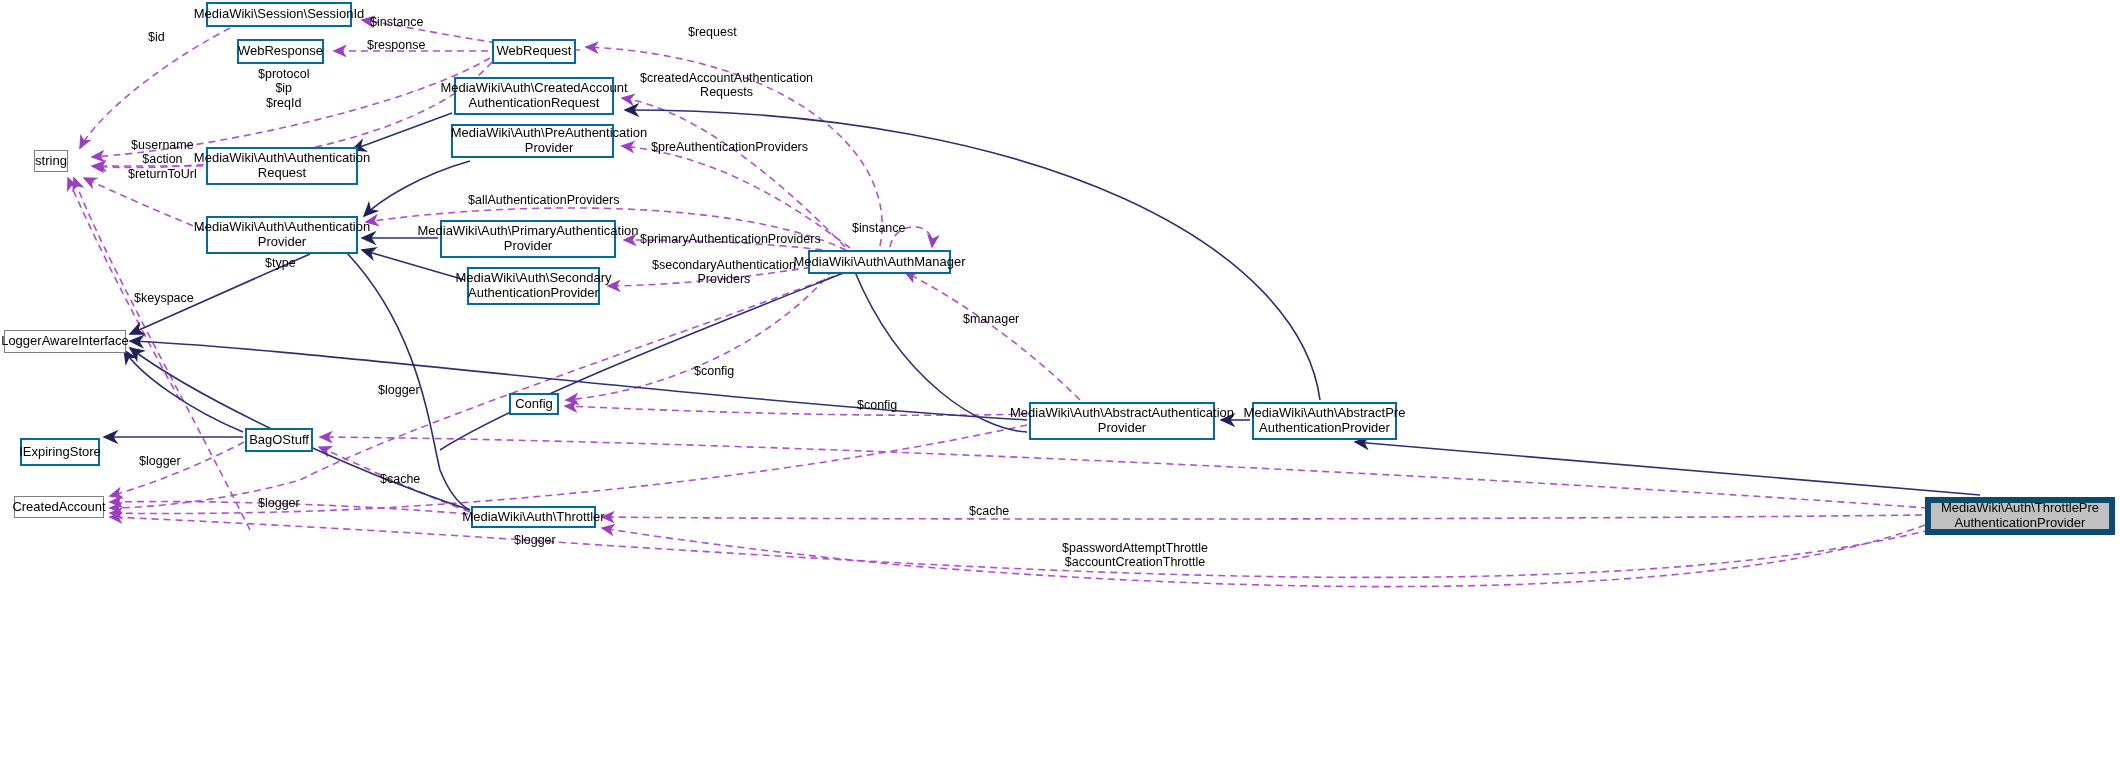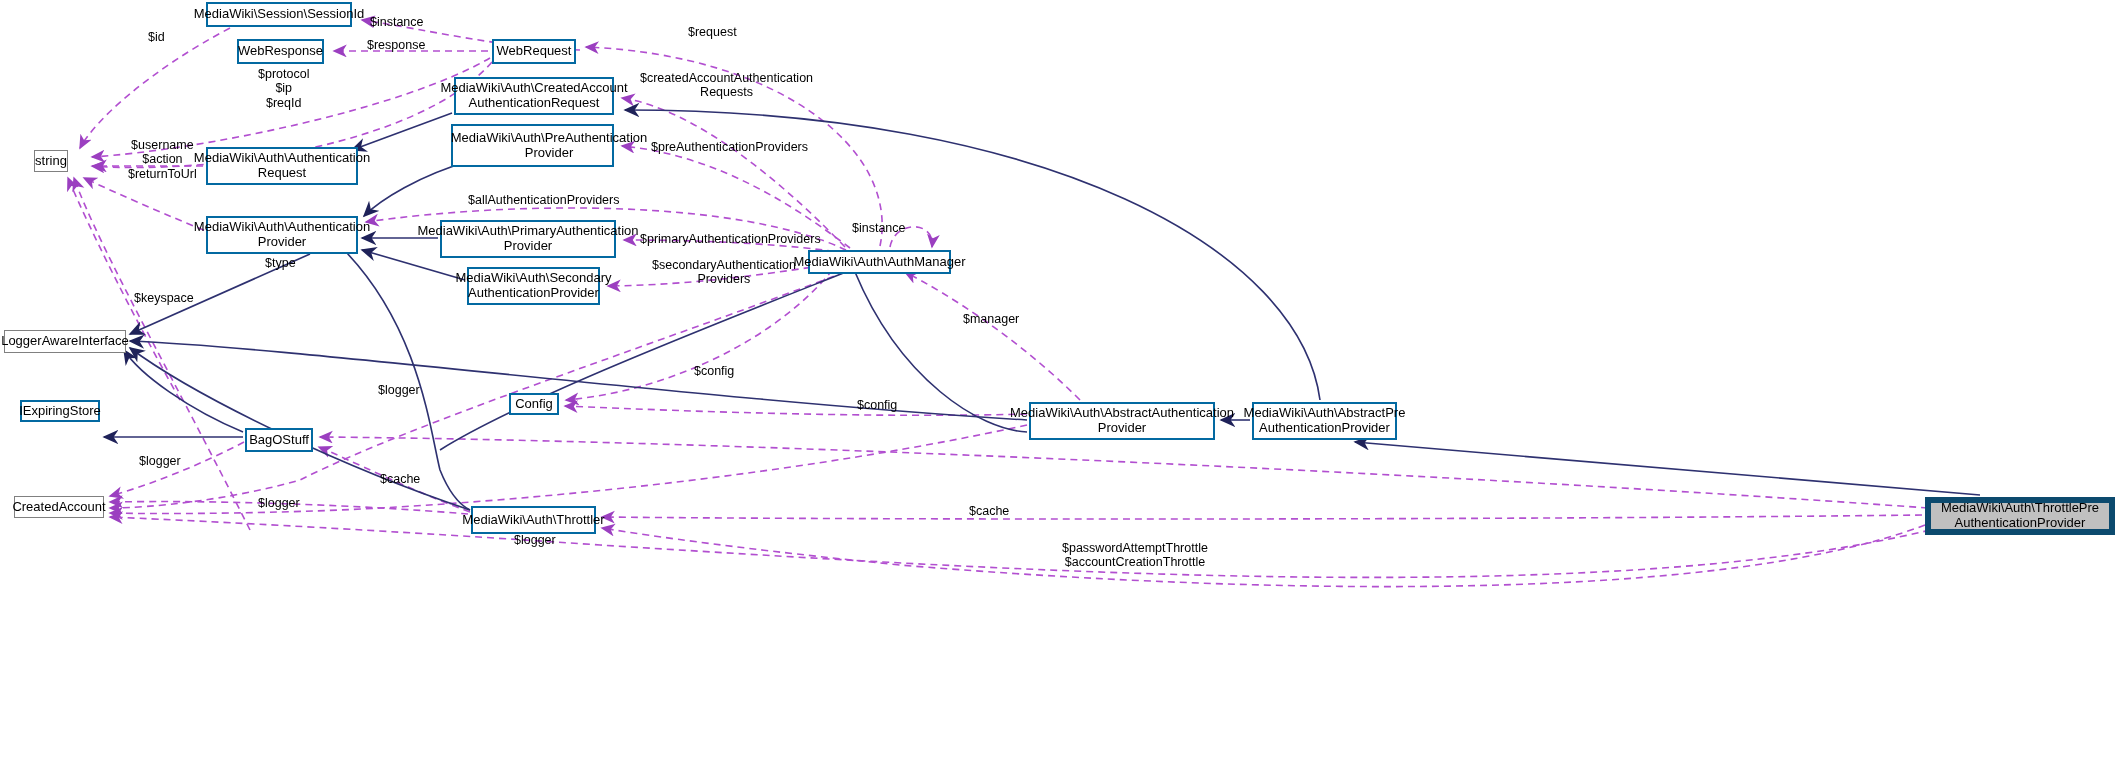--- a/index.html
+++ b/index.html
@@ -181,21 +181,21 @@
 
   <div class="uml-node thick" style="left:206px; top:2px; width:146px; height:25px;">MediaWiki\Session\SessionId</div>
 
   <div class="uml-node thick" style="left:237px; top:39px; width:87px; height:25px;">WebResponse</div>
 
   <div class="uml-node thick" style="left:492px; top:39px; width:84px; height:25px;">WebRequest</div>
 
   <div class="uml-node thick" style="left:454px; top:77px; width:160px; height:38px;">MediaWiki\Auth\CreatedAccount
 AuthenticationRequest</div>
 
-  <div class="uml-node thick" style="left:451px; top:124px; width:163px; height:43px;padding-left:36px;">MediaWiki\Auth\PreAuthentication
+  <div class="uml-node thick" style="left:451px; top:124px; width:163px; height:34px;padding-left:36px;">MediaWiki\Auth\PreAuthentication
 Provider</div>
 
   <div class="uml-node thin" style="left:34px; top:150px; width:34px; height:22px;">string</div>
 
   <div class="uml-node thick" style="left:206px; top:147px; width:152px; height:38px;">MediaWiki\Auth\Authentication
 Request</div>
 
   <div class="uml-node thick" style="left:206px; top:216px; width:152px; height:38px;">MediaWiki\Auth\Authentication
 Provider</div>
 
@@ -210,27 +210,27 @@
   <div class="uml-node thin" style="left:4px; top:330px; width:122px; height:23px;">LoggerAwareInterface</div>
 
   <div class="uml-node thick" style="left:509px; top:393px; width:50px; height:22px;">Config</div>
 
   <div class="uml-node thick" style="left:1029px; top:402px; width:186px; height:38px;">MediaWiki\Auth\AbstractAuthentication
 Provider</div>
 
   <div class="uml-node thick" style="left:1252px; top:402px; width:145px; height:38px;">MediaWiki\Auth\AbstractPre
 AuthenticationProvider</div>
 
-  <div class="uml-node thick" style="left:20px; top:400px; width:80px; height:22px;">IExpiringStore</div>
+  <div class="uml-node thick" style="left:20px; top:438px; width:80px; height:28px;">IExpiringStore</div>
 
   <div class="uml-node thick" style="left:245px; top:428px; width:68px; height:24px;">BagOStuff</div>
 
   <div class="uml-node thin" style="left:14px; top:496px; width:90px; height:22px;">CreatedAccount</div>
 
-  <div class="uml-node thick" style="left:471px; top:506px; width:125px; height:28px;">MediaWiki\Auth\Throttler</div>
+  <div class="uml-node thick" style="left:471px; top:506px; width:125px; height:22px;">MediaWiki\Auth\Throttler</div>
 
   <div class="uml-node highlight" style="left:1925px; top:497px; width:190px; height:38px;">MediaWiki\Auth\ThrottlePre
 AuthenticationProvider</div>
 
   <div class="edge-label" style="left:148px; top:30px;">$id</div>
   <div class="edge-label" style="left:370px; top:15px;">$instance</div>
   <div class="edge-label" style="left:688px; top:25px;">$request</div>
   <div class="edge-label" style="left:367px; top:38px;">$response</div>
   <div class="edge-label" style="left:258px; top:67px;">$protocol
 $ip

